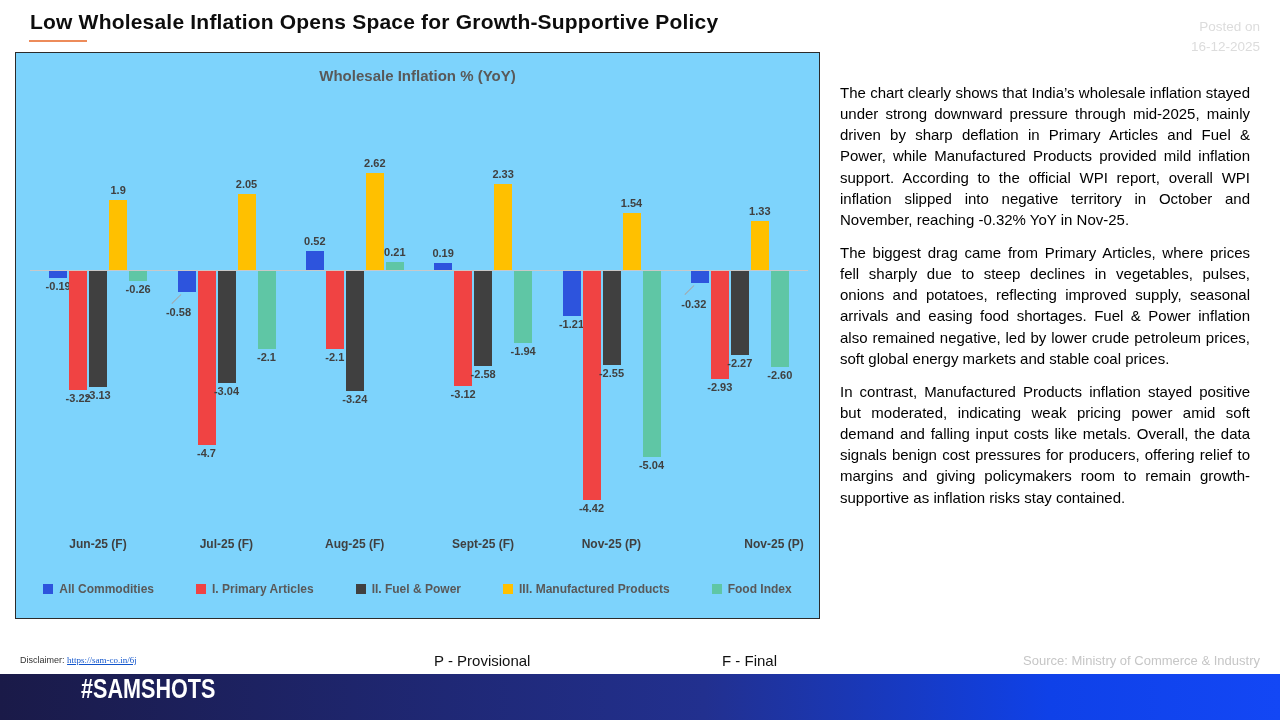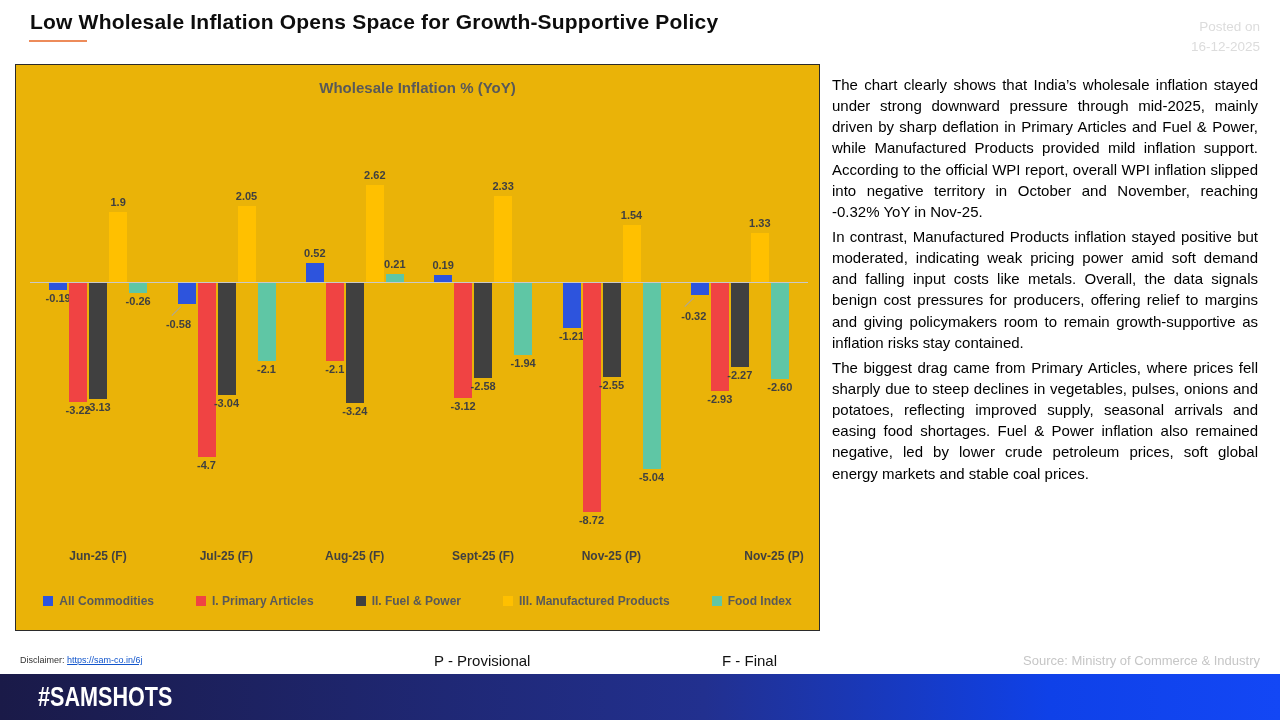--- a/index.html
+++ b/index.html
@@ -6,48 +6,48 @@
   html,body { width:1280px; height:720px; overflow:hidden; background:#fff;
               font-family:"Liberation Sans", sans-serif; }
   .page { position:relative; width:1280px; height:720px; background:#fff;border-radius:10px; }
 
   
   .title { position:absolute; left:30px; top:10px; font-size:21px; font-weight:bold; color:#0d0d0d; letter-spacing:.2px; }
   .title-underline { position:absolute; left:29px; top:40px; width:58px; height:2px; }
   .posted { position:absolute; right:20px; top:17px; text-align:right; color:#dcdcdc; font-size:13.5px; line-height:1.45; }
 
   
-  .chart-panel { position:absolute; left:15px; top:64px; width:805px; height:567px; background:#eab308; border:1px solid #2b2b2b; }
+  .chart-panel { position:absolute; left:15px; top:52px; width:805px; height:567px; background:#7dd3fc; border:1px solid #2b2b2b; }
   .chart-title { position:absolute; top:14px; left:0; width:100%; text-align:center; font-size:15px; font-weight:bold; color:#595959; }
   .plot { position:absolute; left:0; top:0; width:100%; height:100%; }
   .axis-line { position:absolute; left:14px; top:217px; width:778px; height:1px; background:#c9c9c9; }
   .bar { position:absolute; }
   .bar-label { position:absolute; width:44px; text-align:center; font-size:11px; font-weight:bold; color:#404040; white-space:nowrap; }
   .leader { position:absolute; width:13px; height:1px; background:#a6a6a6; transform:rotate(135deg); transform-origin:left center; }
   .x-label { position:absolute; width:128px; text-align:center; top:484px; font-size:12px; font-weight:bold; color:#404040; }
   .legend { position:absolute; left:0; bottom:22px; width:100%; display:flex; justify-content:center; gap:42px; }
   .legend-item { display:flex; align-items:center; font-size:12px; font-weight:bold; color:#595959; white-space:nowrap;text-align:center; }
   .legend-swatch { width:10px; height:10px; margin-right:6px; display:inline-block; }
 
   
   .commentary { position:absolute; left:828px; top:70px; width:434px; font-size:15px; line-height:1.41; color:#000;
                 text-align:justify; }
-  .commentary p { margin:4px; }
+  .commentary p { margin:12px; }
 
   
   .disclaimer { position:absolute; left:20px; top:655px; font-size:9px; color:#333; }
-  .disclaimer a { color:#1155cc; text-decoration:underline; }
+  .disclaimer a { color:#1155cc; text-decoration:underline;font-family:Liberation Serif, serif; }
   .prov { position:absolute; left:434px; top:652px; font-size:15px; color:#111; }
   .fin  { position:absolute; left:722px; top:652px; font-size:15px; color:#111; }
   .source { position:absolute; right:20px; top:653px; font-size:13px; color:#c6c6c6; }
 
   
   .footer { position:absolute; left:0; bottom:0; width:1280px; height:46px;
             background:linear-gradient(90deg,#1a1a48 0%,#22308f 55%,#0f41e8 82%,#1347f5 100%);
-            display:flex; align-items:center; justify-content:space-between; }
+            display:flex; justify-content:space-between;padding-left:43px; }
   .hashtag { margin-left:38px; color:#fff; font-size:27px; font-weight:bold; letter-spacing:0px;
              transform:scaleX(.8); transform-origin:left center; }
   .brand { margin-right:48px; display:flex; align-items:center; color:#fff; font-size:27px; font-weight:bold; letter-spacing:.5px; }
   .brand svg { margin-right:4px; }
 </style>
 </head>
 <body>
 
 <div class="page">
 
@@ -103,21 +103,21 @@
         <div class="bar" style="left: 458.167px; width: 18px; background: rgb(64, 64, 64); top: 218px; height: 95.46px;"></div>
         <div class="bar-label" style="left: 445.167px; top: 315.46px;">-2.58</div>
         <div class="bar" style="left: 478.167px; width: 18px; background: rgb(255, 192, 0); top: 130.79px; height: 86.21px;"></div>
         <div class="bar-label" style="left: 465.167px; top: 114.79px;">2.33</div>
         <div class="bar" style="left: 498.167px; width: 18px; background: rgb(95, 198, 165); top: 218px; height: 71.78px;"></div>
         <div class="bar-label" style="left: 485.167px; top: 291.78px;">-1.94</div>
         <div class="x-label" style="left: 403px;">Sept-25 (F)</div>
         <div class="bar" style="left: 546.5px; width: 18px; background: rgb(45, 84, 221); top: 218px; height: 44.77px;"></div>
         <div class="bar-label" style="left: 533.5px; top: 264.77px;">-1.21</div>
         <div class="bar" style="left: 566.5px; width: 18px; background: rgb(240, 67, 67); top: 218px; height: 228.66px;"></div>
-        <div class="bar-label" style="left: 553.5px; top: 448.66px;">-8.72</div>
+        <div class="bar-label" style="left: 553.5px; top: 448.66px;">-4.42</div>
         <div class="bar" style="left: 586.5px; width: 18px; background: rgb(64, 64, 64); top: 218px; height: 94.35px;"></div>
         <div class="bar-label" style="left: 573.5px; top: 314.35px;">-2.55</div>
         <div class="bar" style="left: 606.5px; width: 18px; background: rgb(255, 192, 0); top: 160.02px; height: 56.98px;"></div>
         <div class="bar-label" style="left: 593.5px; top: 144.02px;">1.54</div>
         <div class="bar" style="left: 626.5px; width: 18px; background: rgb(95, 198, 165); top: 218px; height: 186.48px;"></div>
         <div class="bar-label" style="left: 613.5px; top: 406.48px;">-5.04</div>
         <div class="x-label" style="left: 531.333px;">Nov-25 (P)</div>
         <div class="bar" style="left: 674.833px; width: 18px; background: rgb(45, 84, 221); top: 218px; height: 11.84px;"></div>
         <div class="bar-label" style="left: 655.833px; top: 244.84px;">-0.32</div>
         <div class="leader" style="left: 677.833px; top: 231.84px;"></div>
@@ -150,22 +150,22 @@
         </div>
         <div class="legend-item">
           <span class="legend-swatch" style="background: rgb(95, 198, 165);"></span>
           <span>Food Index</span>
         </div>
       </div>
   </div>
 
   <div class="commentary">
     <p>The chart clearly shows that India’s wholesale inflation stayed under strong downward pressure through mid-2025, mainly driven by sharp deflation in Primary Articles and Fuel &amp; Power, while Manufactured Products provided mild inflation support. According to the official WPI report, overall WPI inflation slipped into negative territory in October and November, reaching -0.32% YoY in Nov-25.</p>
+    <p>The biggest drag came from Primary Articles, where prices fell sharply due to steep declines in vegetables, pulses, onions and potatoes, reflecting improved supply, seasonal arrivals and easing food shortages. Fuel &amp; Power inflation also remained negative, led by lower crude petroleum prices, soft global energy markets and stable coal prices.</p>
     <p>In contrast, Manufactured Products inflation stayed positive but moderated, indicating weak pricing power amid soft demand and falling input costs like metals. Overall, the data signals benign cost pressures for producers, offering relief to margins and giving policymakers room to remain growth-supportive as inflation risks stay contained.</p>
-    <p>The biggest drag came from Primary Articles, where prices fell sharply due to steep declines in vegetables, pulses, onions and potatoes, reflecting improved supply, seasonal arrivals and easing food shortages. Fuel &amp; Power inflation also remained negative, led by lower crude petroleum prices, soft global energy markets and stable coal prices.</p>
   </div>
 
   <div class="disclaimer">
     <span>Disclaimer:</span>
     <a href="#">https://sam-co.in/6j</a>
   </div>
   <div class="prov">P - Provisional</div>
   <div class="fin">F -  Final</div>
   <div class="source">Source: Ministry of Commerce &amp; Industry</div>
 

